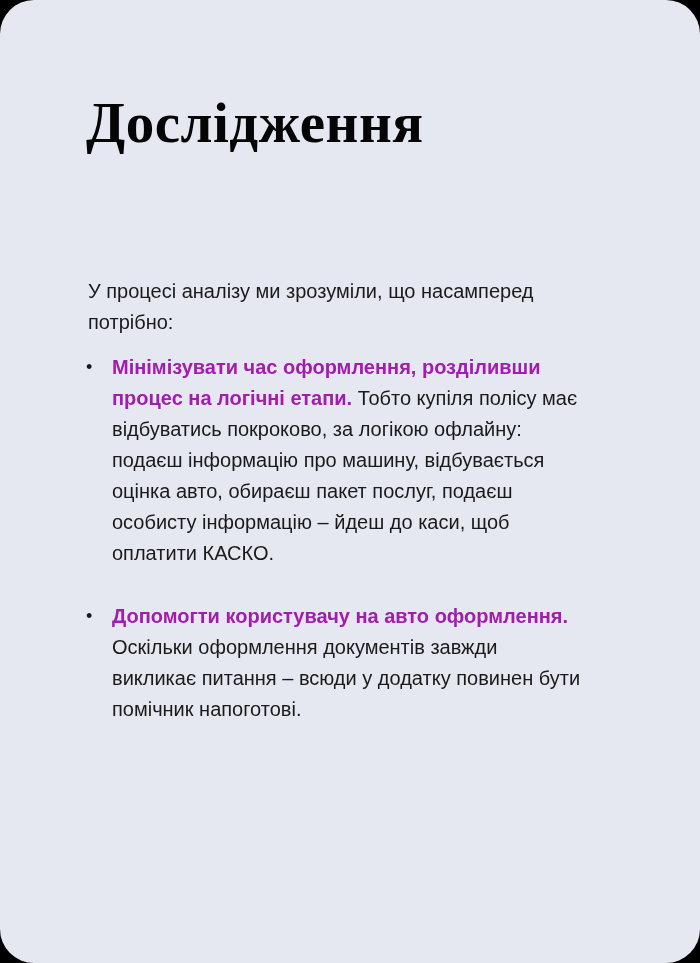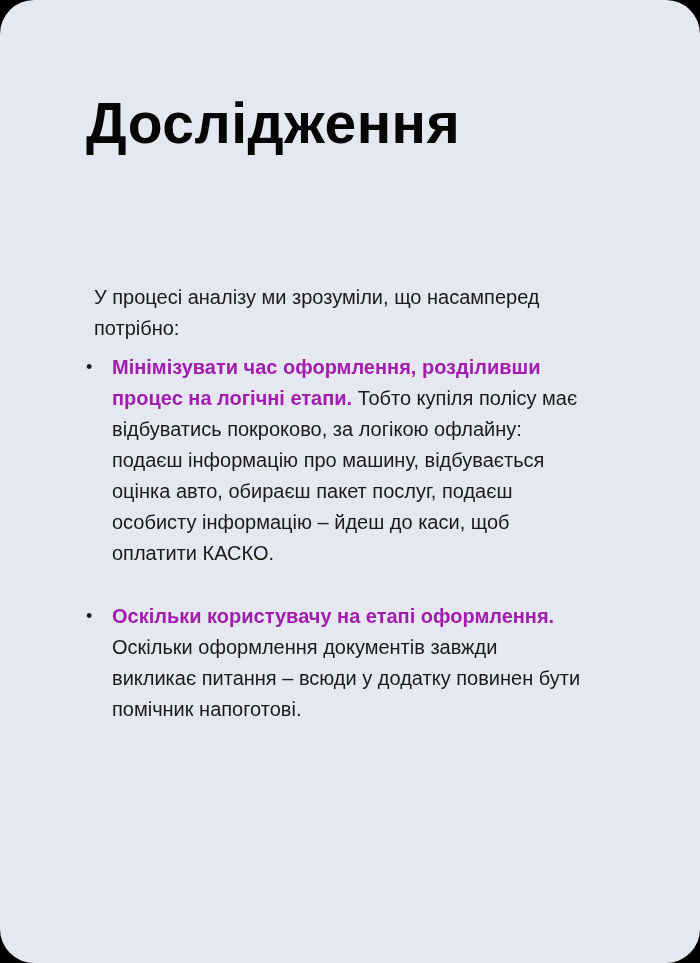--- a/index.html
+++ b/index.html
@@ -6,23 +6,24 @@
     body { width: 700px; height: 963px; overflow: hidden; }
     .card {
       position: absolute; left: 0; top: 0; width: 700px; height: 963px;
       background: #e5e8f0; border-radius: 34px;
       font-family: "Liberation Sans", sans-serif; color: #111111;
     }
     .title {
       position: absolute; left: 86px; top: 90px; margin: 0;
       font-size: 57px; line-height: 66px; font-weight: 700; letter-spacing: 0.5px;
       color: #050505;
+      font-family: Liberation Serif, serif;
     }
     .intro {
-      position: absolute; left: 86px; top: 274px; width: 520px; margin: 8px;
+      position: absolute; left: 86px; top: 274px; width: 520px; margin: 2px;
       font-size: 20px; line-height: 31px; color: #1a1a1a;
     }
     .list {
       position: absolute; left: 86px; top: 352px; width: 500px; margin: 0; padding: 0; list-style: none;
       font-size: 20px; line-height: 31px; color: #1a1a1a;
     }
     .list li { position: relative; padding-left: 26px; margin-bottom: 32px; }
     .bullet { position: absolute; left: 0; top: 0; font-size: 18px; }
     .list b { font-weight: 700; color: #a21caf; }
   </style>
@@ -36,16 +37,16 @@
 
   <p class="intro">У процесі аналізу ми зрозуміли, що насамперед потрібно:</p>
 
   <ul class="list">
     <li>
       <span class="bullet">•</span>
       <b>Мінімізувати час оформлення, розділивши процес на логічні етапи.</b><span> Тобто купіля полісу має відбуватись покроково, за логікою офлайну: подаєш інформацію про машину, відбувається оцінка авто, обираєш пакет послуг, подаєш особисту інформацію – йдеш до каси, щоб оплатити КАСКО.</span>
     </li>
     <li>
       <span class="bullet">•</span>
-      <b>Оскільки користувачу на етапі оформлення.</b><span> Оскільки оформлення документів завжди викликає питання – всюди у додатку повинен бути помічник напоготові.</span>
+      <b>Допомогти користувачу на авто оформлення.</b><span> Оскільки оформлення документів завжди викликає питання – всюди у додатку повинен бути помічник напоготові.</span>
     </li>
   </ul>
 </div>
 
 </body></html>

